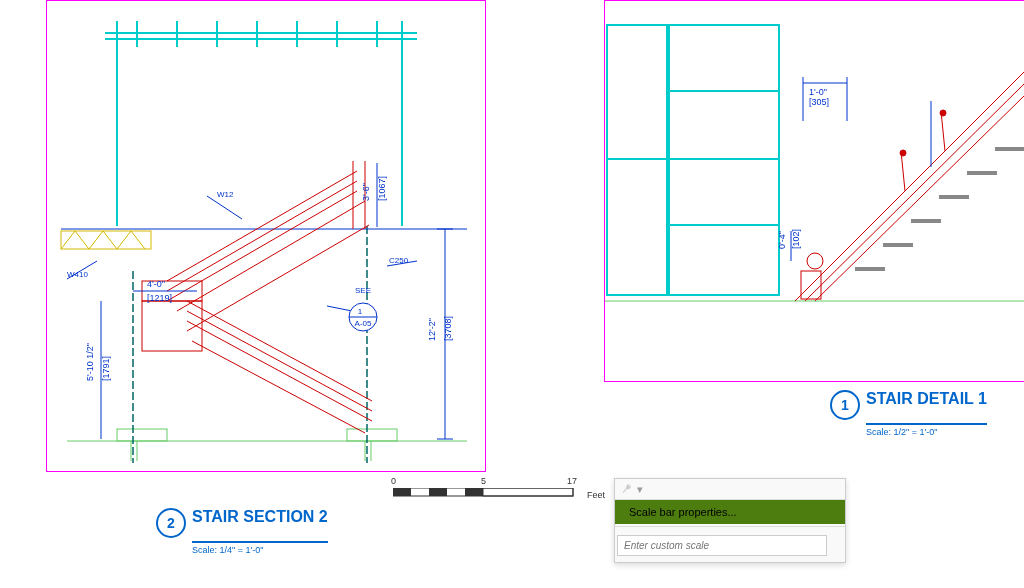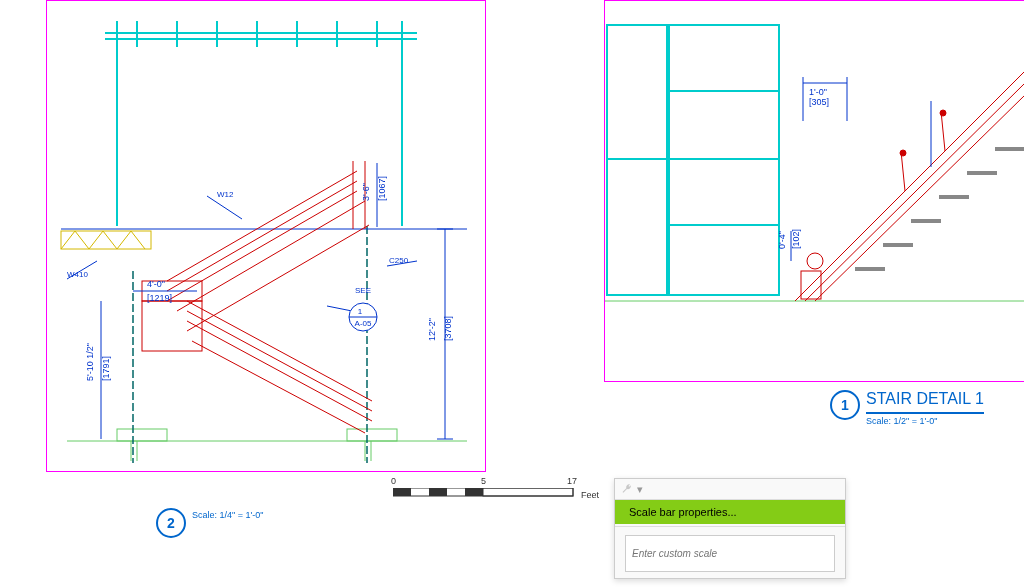--- a/index.html
+++ b/index.html
@@ -2,36 +2,36 @@
 <html><head>
 <meta charset="utf-8">
 <style>
 body{margin:0;font-family:Arial,sans-serif;background:#fff;width:1024px;height:588px;position:relative;overflow:hidden}
 .vp{position:absolute;border:1px solid #f0f;background:#fff}
 .vp1{left:46px;top:0;width:438px;height:470px}
 .vp2{left:604px;top:0;width:420px;height:380px}
 .title-bubble{position:absolute;display:flex;align-items:flex-start;gap:6px}
 .bubble-num{width:26px;height:26px;border:2px solid #0066cc;border-radius:50%;display:flex;align-items:center;justify-content:center;color:#0066cc;font-weight:bold;font-size:14px;flex-shrink:0}
 .title-text{display:flex;flex-direction:column}
-.title-main{color:#0066cc;font-weight:normal;font-size:16px;border-bottom:2px solid #0066cc;padding-bottom:4px}
+.title-main{color:#0066cc;font-weight:bold;font-size:16px;border-bottom:2px solid #0066cc;padding-bottom:15px}
 .title-scale{color:#0066cc;font-size:9px;margin-top:2px}
 .dim-line{stroke:#0033cc;stroke-width:1;fill:none}
 .dim-text{fill:#0033cc;font-size:9px;font-family:Arial}
 .red-line{stroke:#c00;stroke-width:1;fill:none}
 .cyan-line{stroke:#00cccc;stroke-width:2;fill:none}
 .green-line{stroke:#6c6;stroke-width:1;fill:none}
 .ylw{stroke:#d4b800;stroke-width:1;fill:none}
 .scalebar{position:absolute;left:393px;top:488px;display:flex;align-items:flex-end;gap:4px;font-size:9px;color:#333}
 .scalebar svg{display:block}
 .ctx-menu{position:absolute;left:614px;top:478px;width:230px;background:#f9f9f9;border:1px solid #ccc;box-shadow:0 2px 6px rgba(0,0,0,.15);font-size:11px}
 .ctx-header{height:20px;border-bottom:1px solid #ddd;display:flex;align-items:center;padding:0 6px;color:#999}
 .ctx-item{padding:6px 14px;cursor:pointer}
-.ctx-item.sel{background:#84cc16}
+.ctx-item.sel{background:#4d7c0f}
 .ctx-sep{height:1px;background:#ddd;margin:2px 0}
-.ctx-input{margin:6px 10px;width:calc(100% - 20px);padding:12px 6px;font-size:10px;border:1px solid #ccc;color:#999;font-style:italic;box-sizing:border-box}
+.ctx-input{margin:6px 2px;width:calc(100% - 20px);padding:4px 6px;font-size:10px;border:1px solid #ccc;color:#999;font-style:italic;box-sizing:border-box}
 .wrench-icon{width:12px;height:12px;opacity:.5}
 .det-bubble{stroke:#0033cc;stroke-width:1;fill:#fff}
 .txt-label{fill:#0033cc;font-size:8px;font-family:Arial}
 </style>
 </head>
 <body>
 
 <div class="vp vp1">
 <svg width="438" height="470">
 
@@ -167,20 +167,21 @@
   <text class="dim-text" x="180" y="248" transform="rotate(-90 180 248)">0'-4"</text>
   <text class="dim-text" x="194" y="248" transform="rotate(-90 194 248)">[102]</text>
 
   <line class="dim-line" x1="326" y1="100" x2="326" y2="166"></line>
 </svg>
 </div>
 
 <div class="title-bubble" style="left:156px;top:508px">
   <div class="bubble-num">2</div>
   <div class="title-text">
+    <div class="title-main">STAIR SECTION 2</div>
     <div class="title-scale">Scale: 1/4" = 1'-0"</div>
   </div>
 </div>
 
 <div class="title-bubble" style="left:830px;top:390px">
   <div class="bubble-num">1</div>
   <div class="title-text">
     <div class="title-main">STAIR DETAIL 1</div>
     <div class="title-scale">Scale: 1/2" = 1'-0"</div>
   </div>
@@ -192,21 +193,21 @@
     <div style="position:absolute;top:-12px;left:88px">5</div>
     <div style="position:absolute;top:-12px;left:174px">17</div>
     <svg width="184" height="14">
       <rect x="0" y="0" width="180" height="8" fill="none" stroke="#333"></rect>
       <rect x="0" y="0" width="18" height="8" fill="#333"></rect>
       <rect x="36" y="0" width="18" height="8" fill="#333"></rect>
       <rect x="72" y="0" width="18" height="8" fill="#333"></rect>
       <rect x="90" y="0" width="90" height="8" fill="none" stroke="#333"></rect>
     </svg>
   </div>
-  <span style="margin-bottom:2px">Feet</span>
+  <span style="margin-left:6px;margin-bottom:2px">Feet</span>
 </div>
 
 <div class="ctx-menu">
   <div class="ctx-header">
     <svg class="wrench-icon" viewBox="0 0 16 16">
         <path fill="#999" d="M13 3a4 4 0 0 1-5 5L3 13l-1-1 5-5a4 4 0 0 1 5-5l-2 2 1 1 2-2z"></path>
       </svg>
     <span style="margin-left:4px">▾</span>
   </div>
   <div class="ctx-item sel">Scale bar properties...</div>

